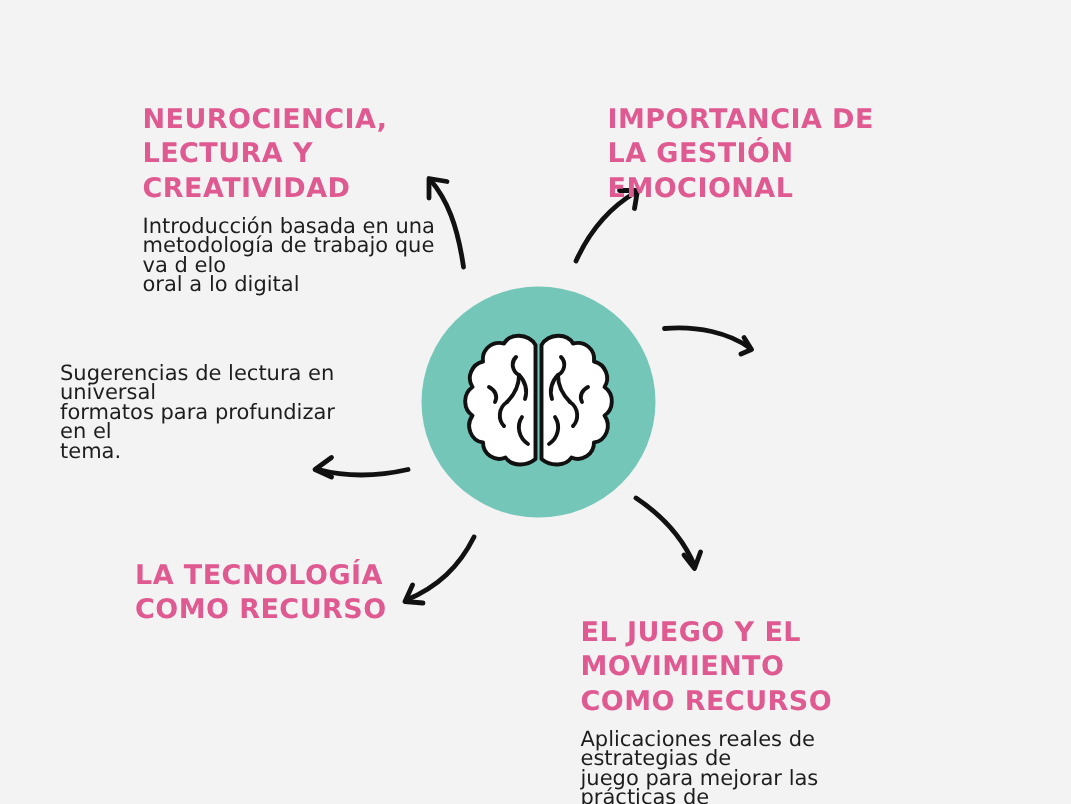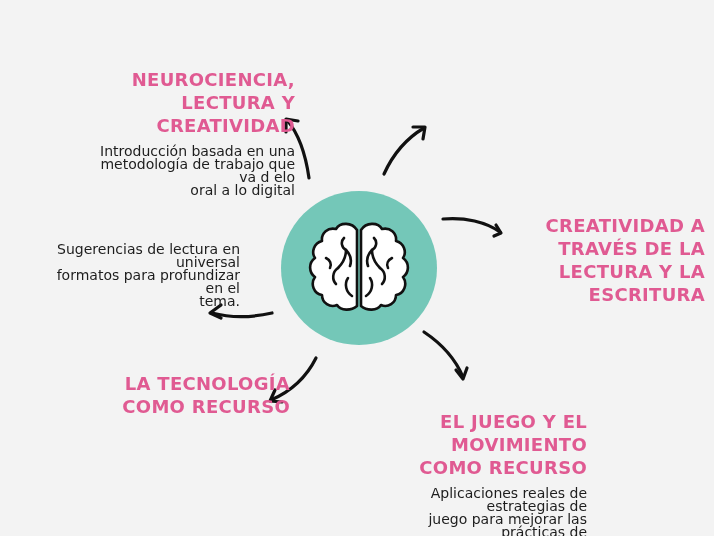--- a/index.html
+++ b/index.html
@@ -3,21 +3,21 @@
   <meta charset="utf-8">
   <style>
     * { margin: 0; padding: 0; box-sizing: border-box; }
     html, body { width: 714px; height: 536px; overflow: hidden; }
     body {
       background: #f3f3f3;
       position: relative;
       font-family: "DejaVu Sans", sans-serif;
     }
     .canvas { position: absolute; inset: 0; }
-    .node { position: absolute; text-align: right; }
+    .node { position: absolute; text-align: left; }
     .title {
       color: #e05a92;
       font-family: "DejaVu Sans", sans-serif;
       font-weight: bold;
       font-size: 18px;
       line-height: 23px;
       letter-spacing: 0.3px;
       text-transform: uppercase;
       white-space: pre-line;
     }
@@ -94,27 +94,26 @@
   <div class="node" style="left:95px; top:68px; width:200px;">
     <div class="title">Neurociencia,
 lectura y
 creatividad</div>
     <div class="desc">Introducción basada en una
 metodología de trabajo que va d elo
 oral a lo digital</div>
   </div>
 
   <div class="node" style="left:405px; top:68px; width:200px;">
+    <div class="title">Importancia de
+la gestión
+emocional</div>
   </div>
 
   <div class="node" style="left:505px; top:214px; width:200px;">
-    <div class="title">Creatividad a
-través de la
-lectura y la
-escritura</div>
   </div>
 
   <div class="node" style="left:40px; top:235px; width:200px;">
     <div class="desc">Sugerencias de lectura en universal
 formatos para profundizar en el
 tema.</div>
   </div>
 
   <div class="node" style="left:90px; top:372px; width:200px;">
     <div class="title">La tecnología

